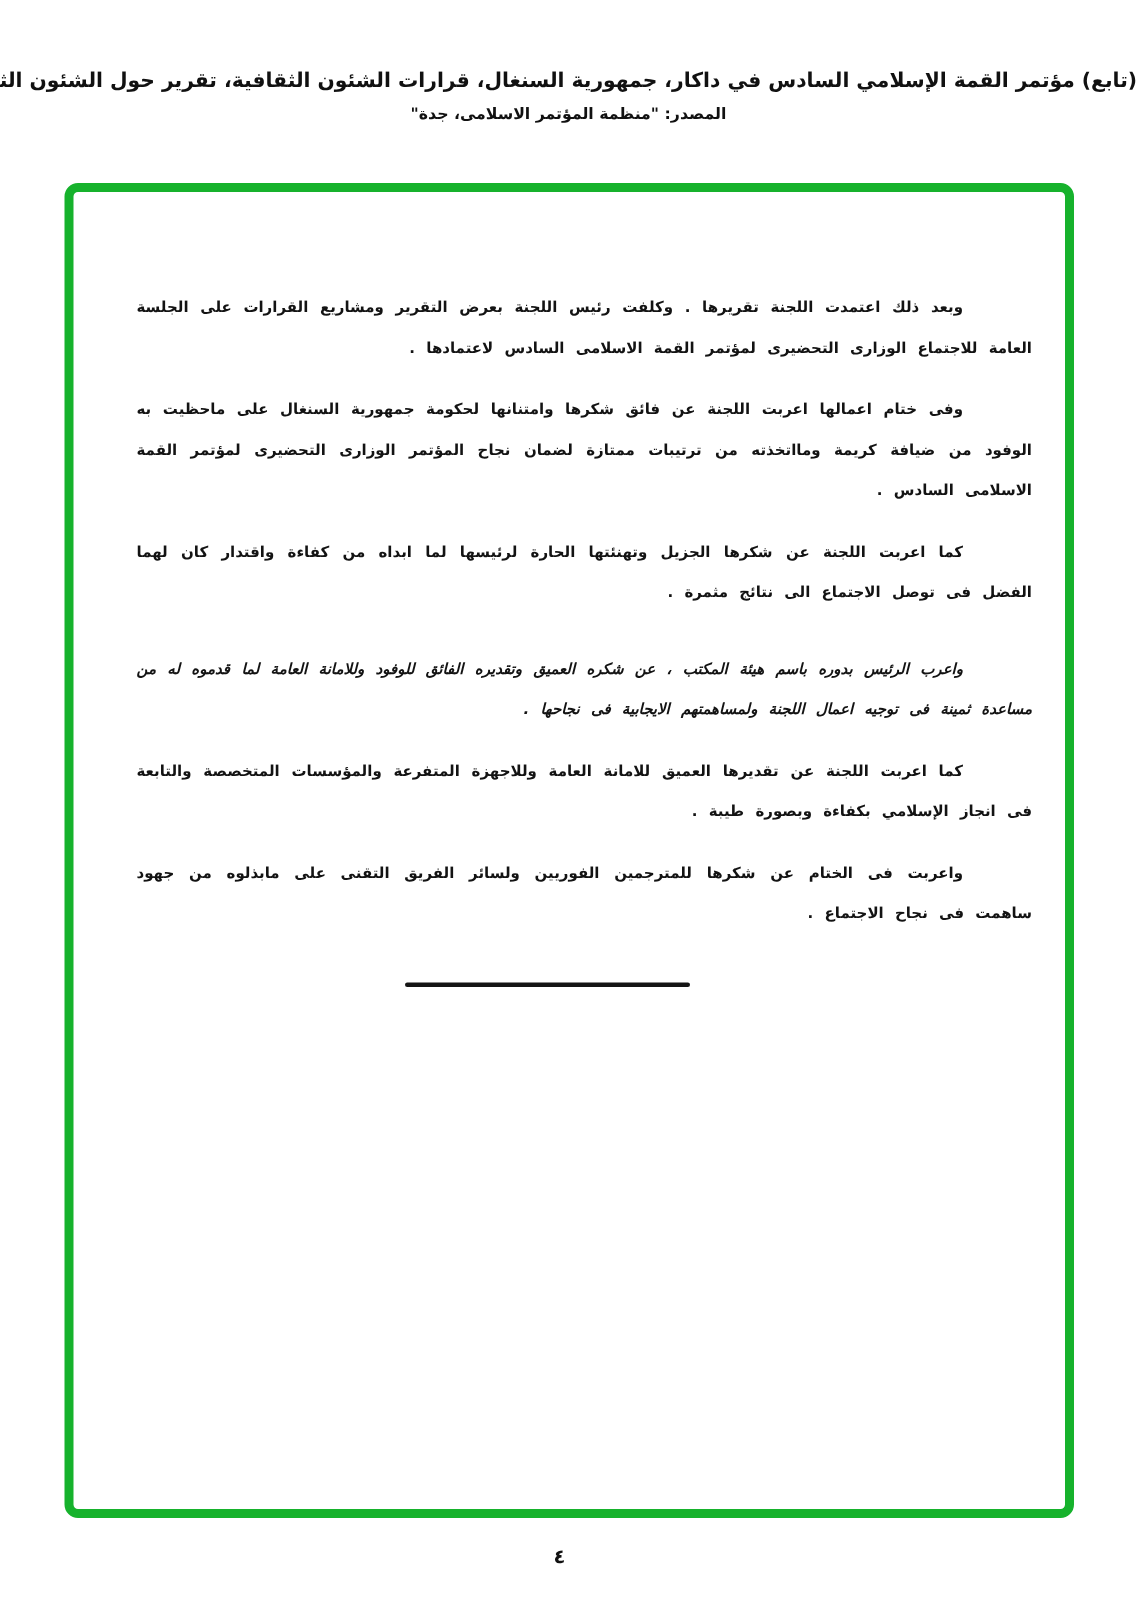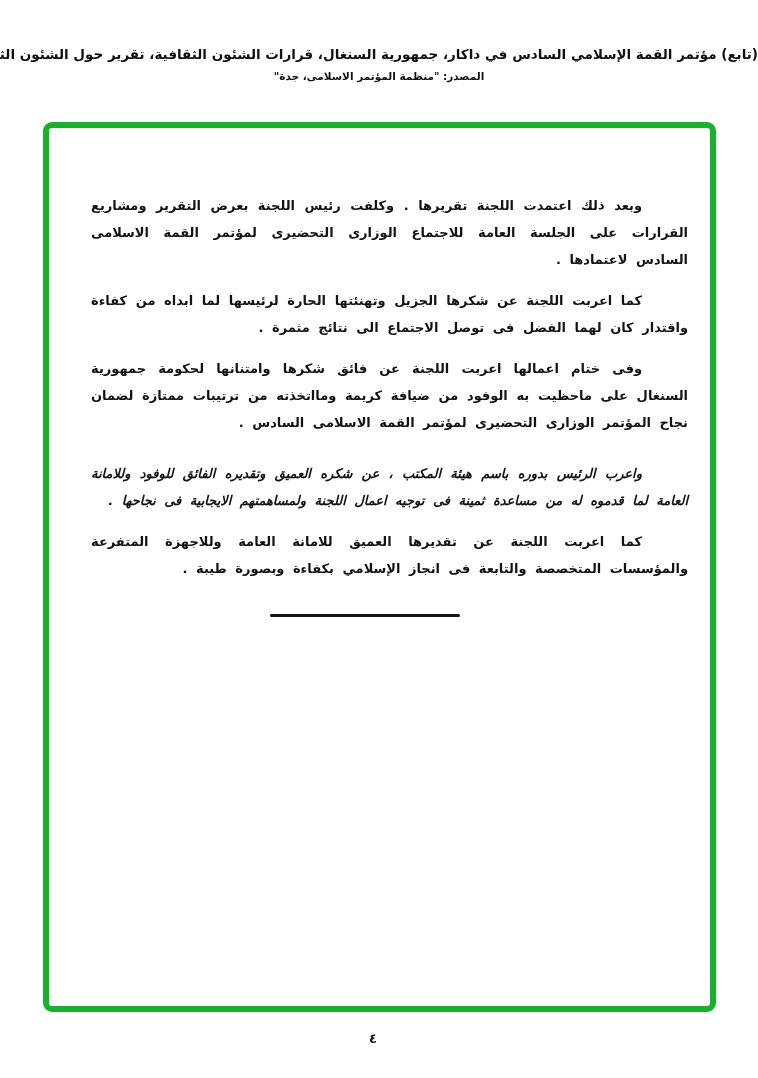--- a/index.html
+++ b/index.html
@@ -45,21 +45,21 @@
     border: 6px solid #16b22c;
     border-radius: 9px;
     background: #ffffff;
   }
   .doc-body {
     direction: rtl;
     padding: 64px 22px 0 42px;
   }
   .doc-body p {
     margin: 0 0 14px 0;
-    font-size: 13px;
+    font-size: 10px;
     font-weight: bold;
     line-height: 27px;
     text-align: justify;
     text-align-last: right;
     text-indent: 46px;
     word-spacing: 4px;
     color: #131313;
   }
   .doc-body p.gap-before {
     margin-top: 24px;
@@ -89,23 +89,24 @@
 <div class="page">
 
   <div class="header">
     <div class="header-line1">(تابع) مؤتمر القمة الإسلامي السادس في داكار، جمهورية السنغال، قرارات الشئون الثقافية، تقرير حول الشئون الثقافية</div>
     <div class="header-line2">المصدر: "منظمة المؤتمر الاسلامى، جدة"</div>
   </div>
 
   <div class="green-box" style="border-color: rgb(22, 178, 44);">
     <div class="doc-body">
       <p>وبعد ذلك اعتمدت اللجنة تقريرها . وكلفت رئيس اللجنة بعرض التقرير ومشاريع القرارات على الجلسة العامة للاجتماع الوزارى التحضيرى لمؤتمر القمة الاسلامى السادس لاعتمادها .</p>
+      <p>وفى ختام اعمالها اعربت اللجنة عن فائق شكرها وامتنانها لحكومة جمهورية السنغال على ماحظيت به الوفود من ضيافة كريمة ومااتخذته من ترتيبات ممتازة لضمان نجاح المؤتمر الوزارى التحضيرى لمؤتمر القمة الاسلامى السادس .</p>
       <p>كما اعربت اللجنة عن شكرها الجزيل وتهنئتها الحارة لرئيسها لما ابداه من كفاءة واقتدار كان لهما الفضل فى توصل الاجتماع الى نتائج مثمرة .</p>
-      <p>وفى ختام اعمالها اعربت اللجنة عن فائق شكرها وامتنانها لحكومة جمهورية السنغال على ماحظيت به الوفود من ضيافة كريمة ومااتخذته من ترتيبات ممتازة لضمان نجاح المؤتمر الوزارى التحضيرى لمؤتمر القمة الاسلامى السادس .</p>
       <p class="gap-before">واعرب الرئيس بدوره باسم هيئة المكتب ، عن شكره العميق وتقديره الفائق للوفود وللامانة العامة لما قدموه له من مساعدة ثمينة فى توجيه اعمال اللجنة ولمساهمتهم الايجابية فى نجاحها .</p>
       <p>كما اعربت اللجنة عن تقديرها العميق للامانة العامة وللاجهزة المتفرعة والمؤسسات المتخصصة والتابعة فى انجاز الإسلامي بكفاءة وبصورة طيبة .</p>
+      <p>واعربت فى الختام عن شكرها للمترجمين الفوريين ولسائر الفريق التقنى على مابذلوه من جهود ساهمت فى نجاح الاجتماع .</p>
       <div class="divider"></div>
     </div>
   </div>
 
   <div class="page-number">٤</div>
 
 </div>
 
 </body></html>

